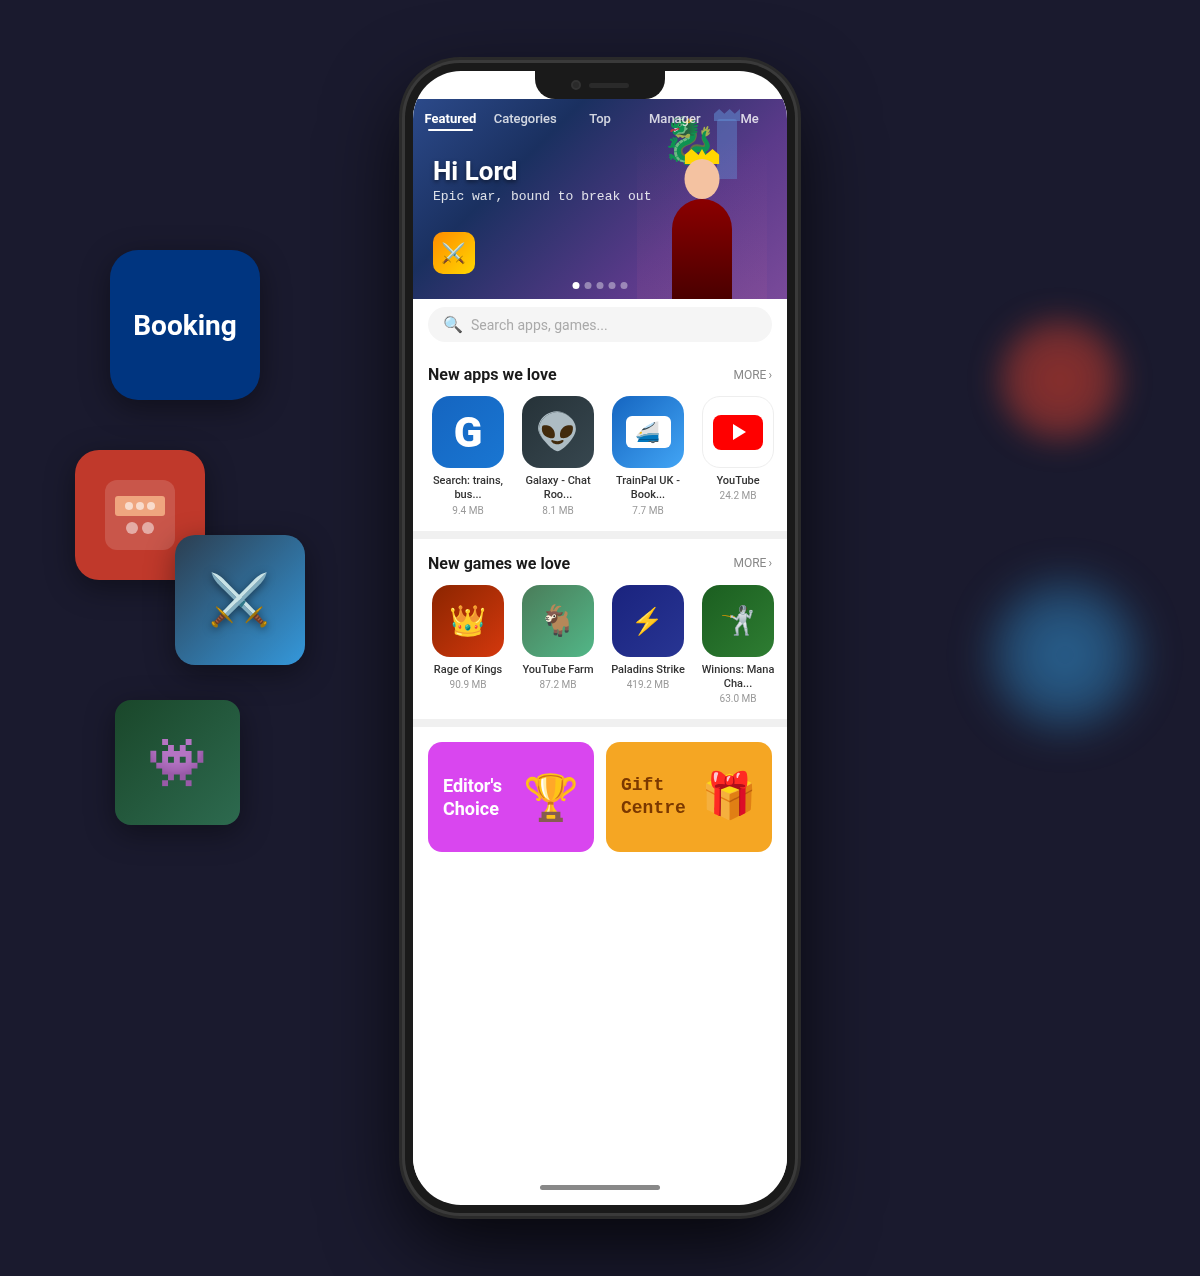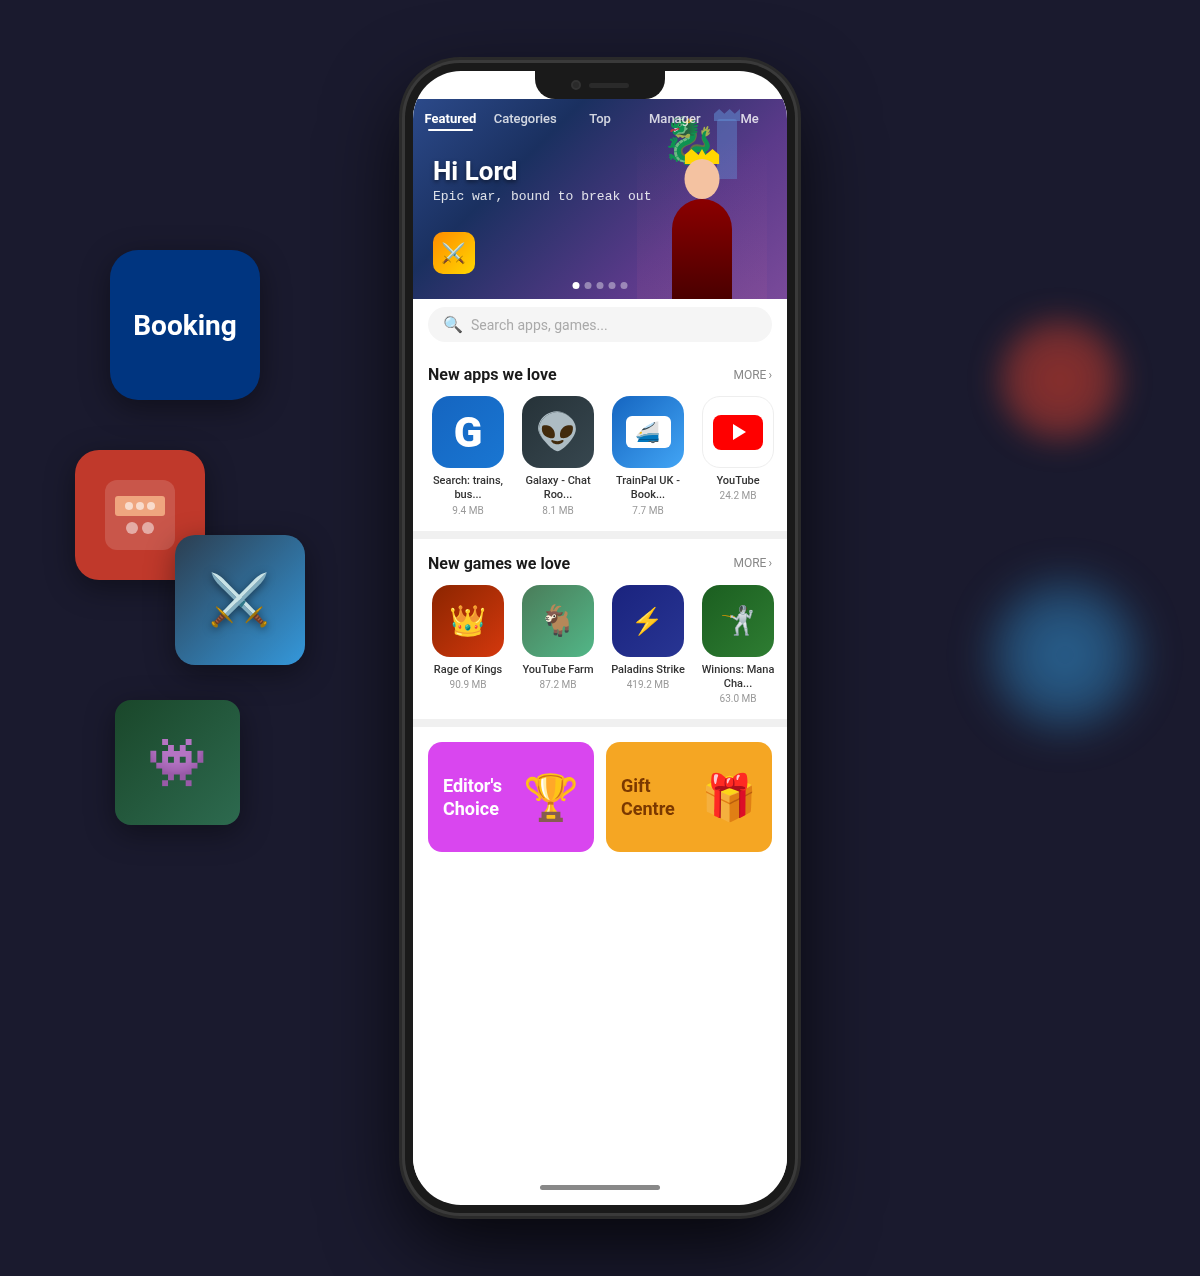--- a/index.html
+++ b/index.html
@@ -515,20 +515,21 @@
       padding: 20px 15px;
       cursor: pointer;
     }
 
     .card-editors {
       background: #d946ef;
     }
 
     .card-gift {
       background: #f5a623;
+      font-family: Liberation Mono, monospace;
     }
 
     .card-label {
       font-size: 18px;
       font-weight: 700;
       line-height: 1.3;
     }
 
     .card-editors .card-label {
       color: white;

